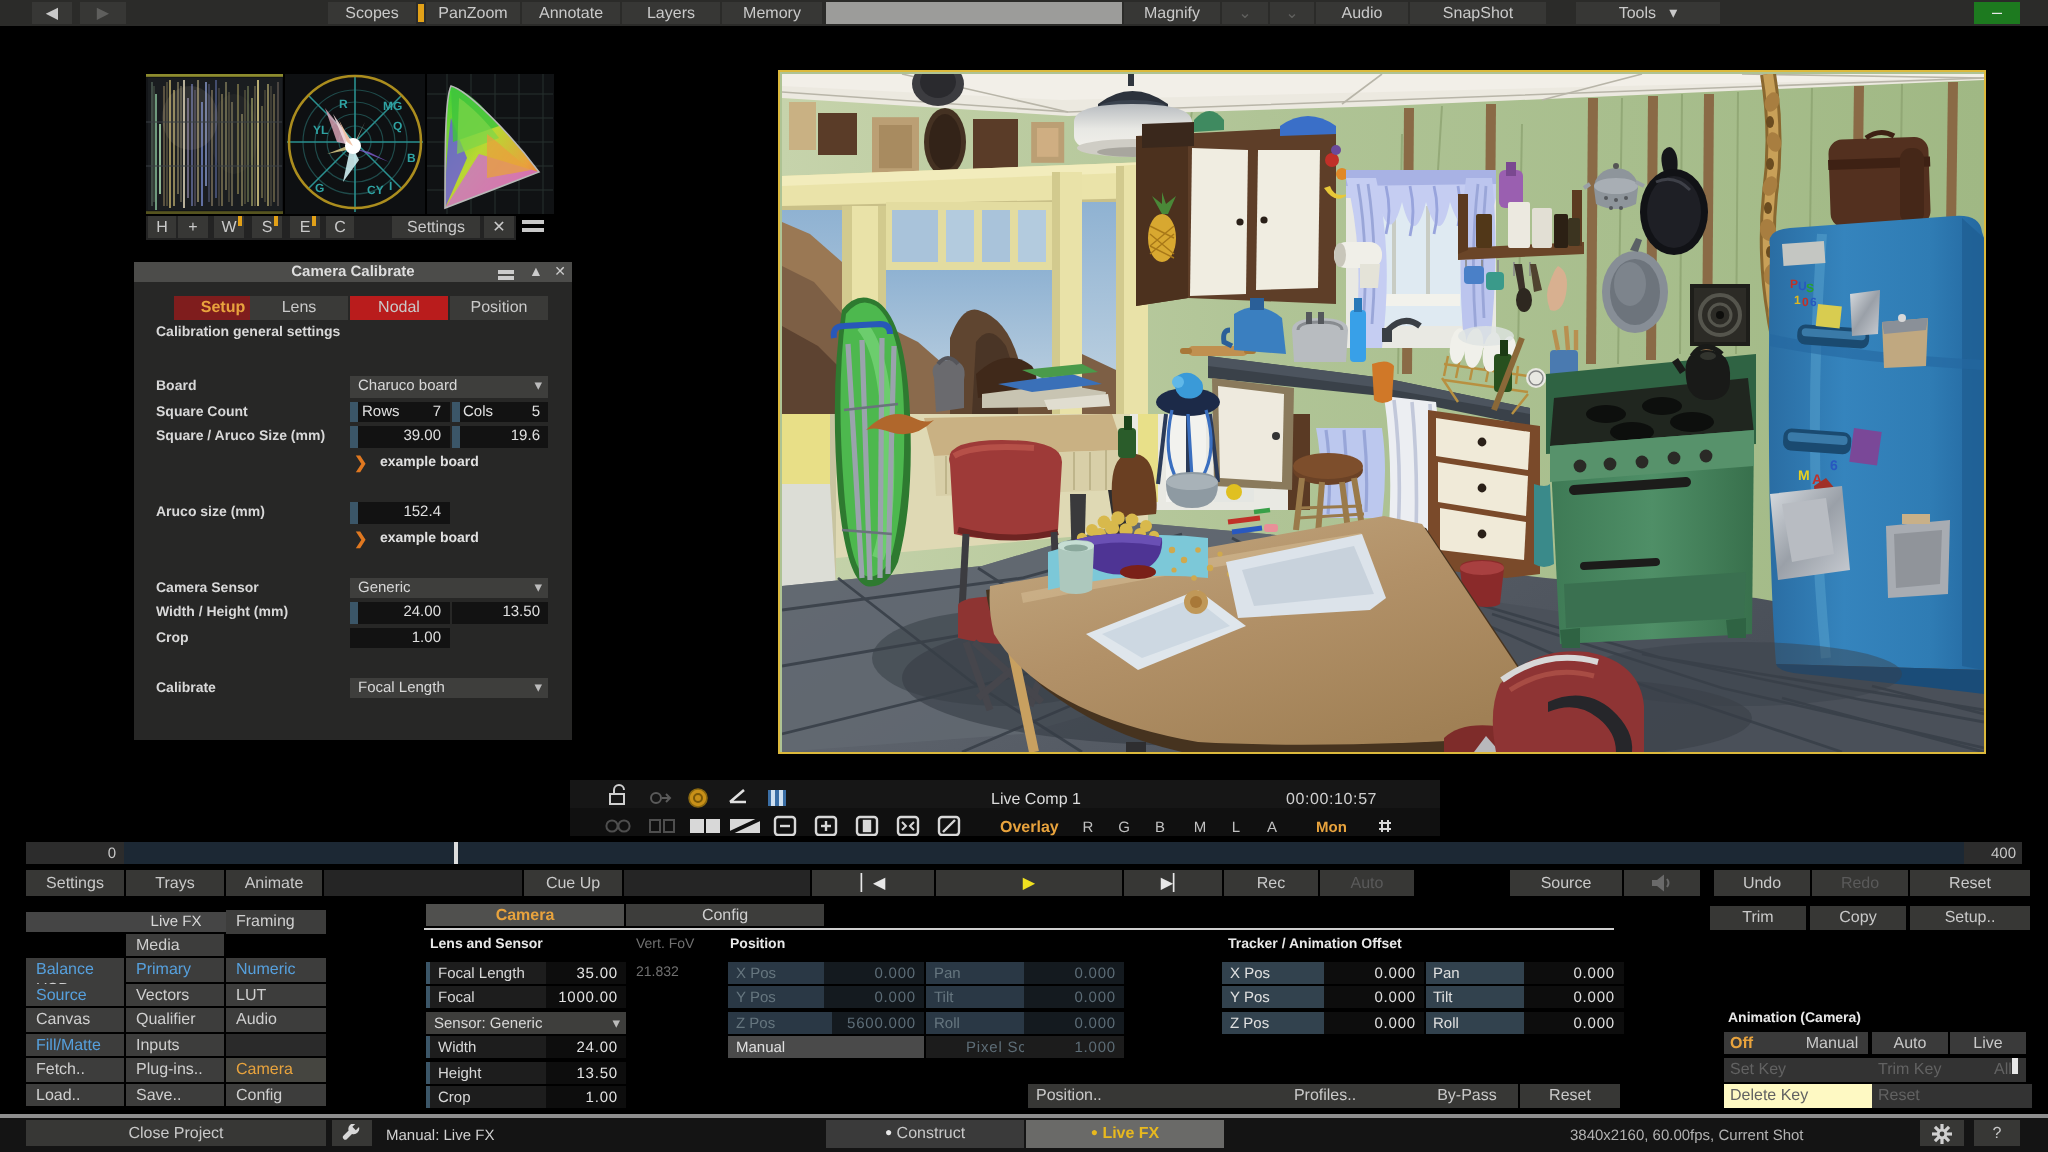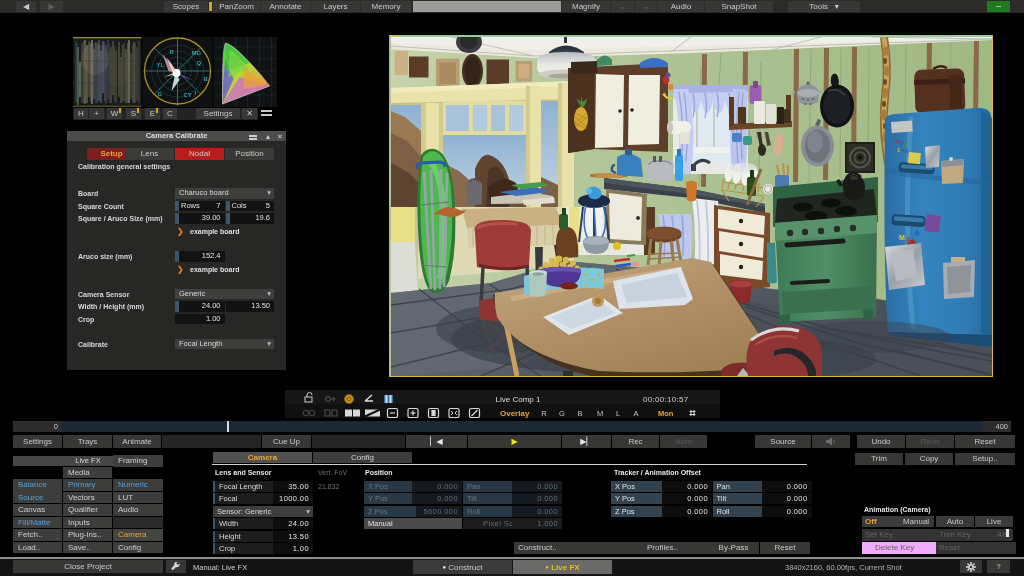--- a/index.html
+++ b/index.html
@@ -972,35 +972,35 @@
 <div class="trkval" style="left:761.5px;top:480.5px;width:50px">0.000</div>
 <div class="trklbl" style="left:611px;top:493px;width:51px">Y Pos</div>
 <div class="trkval" style="left:662px;top:493px;width:50px">0.000</div>
 <div class="trklbl" style="left:712.5px;top:493px;width:49px">Tilt</div>
 <div class="trkval" style="left:761.5px;top:493px;width:50px">0.000</div>
 <div class="trklbl" style="left:611px;top:505.5px;width:51px">Z Pos</div>
 <div class="trkval" style="left:662px;top:505.5px;width:50px">0.000</div>
 <div class="trklbl" style="left:712.5px;top:505.5px;width:49px">Roll</div>
 <div class="trkval" style="left:761.5px;top:505.5px;width:50px">0.000</div>
 
-<div class="btn" style="left:514px;top:542px;width:95px;height:12px;line-height:12px;text-align:left;padding-left:4px">Construct..</div>
+<div class="btn" style="left:514px;top:542px;width:95px;height:12px;line-height:12px;text-align:left;padding-left:4px">Position..</div>
 <div class="btn" style="left:611px;top:542px;width:95px;height:12px;line-height:12px;text-align:center;padding-left:4px">Profiles..</div>
 <div class="btn" style="left:708px;top:542px;width:51px;height:12px;line-height:12px">By-Pass</div>
 <div class="btn" style="left:760px;top:542px;width:50px;height:12px;line-height:12px">Reset</div>
 
 <div class="hdr" style="left:864px;top:506px">Animation (Camera)</div>
 <div class="btn org" style="left:862px;top:515.5px;width:35px;height:11.5px;line-height:11.5px;text-align:left;padding-left:3px;background:#3a3a3a;color:#e8a33d;font-weight:bold">Off</div>
 <div class="btn" style="left:898px;top:515.5px;width:36px;height:11.5px;line-height:11.5px;background:#3a3a3a">Manual</div>
 <div class="btn" style="left:936px;top:515.5px;width:38px;height:11.5px;line-height:11.5px;background:#3a3a3a">Auto</div>
 <div class="btn" style="left:975px;top:515.5px;width:38px;height:11.5px;line-height:11.5px;background:#3a3a3a">Live</div>
 <div class="btn" style="left:862px;top:529px;width:72px;height:11.5px;line-height:11.5px;text-align:left;padding-left:3px;color:#626262;background:#333">Set Key</div>
 <div class="btn" style="left:936px;top:529px;width:53px;height:11.5px;line-height:11.5px;text-align:left;padding-left:3px;color:#626262;background:#333">Trim Key</div>
 <div class="btn" style="left:990px;top:529px;width:23px;height:11.5px;line-height:11.5px;color:#626262;background:#333">All</div>
 <div class="abs" style="left:1006px;top:529px;width:2.5px;height:8px;background:#e8e8e8"></div>
-<div class="btn" style="left:862px;top:542px;width:72px;height:11.5px;line-height:11.5px;text-align:left;padding-left:13px;color:#626262;background:#f0abfc">Delete Key</div>
+<div class="btn" style="left:862px;top:542px;width:72px;height:11.5px;line-height:11.5px;text-align:left;padding-left:3px;color:#626262;background:#fef9c3">Delete Key</div>
 <div class="btn" style="left:936px;top:542px;width:77px;height:11.5px;line-height:11.5px;text-align:left;padding-left:3px;color:#626262;background:#333">Reset</div>
 
 <div class="abs" style="left:0;top:556.5px;width:1024px;height:2px;background:#8e8e8e"></div>
 <div class="abs" style="left:0;top:558.5px;width:1024px;height:17.5px;background:#141414"></div>
 <div class="btn" style="left:13px;top:560px;width:150px;height:13px;line-height:13px">Close Project</div>
 <div class="btn" style="left:166px;top:560px;width:20px;height:13px"><svg width="10" height="10" viewBox="0 0 10 10" style="margin-top:1.5px">
       <path d="M8.5,1.5 a2.8,2.8 0 0 1 -3.5,3.5 L2.5,7.5 a1.2,1.2 0 0 1 -1.7,-1.7 L3.3,3.3 a2.8,2.8 0 0 1 3.5,-3.5 L5.2,1.4 l1.7,1.7 Z" fill="#d8d8d8"></path>
     </svg></div>
 <div class="abs" style="left:193px;top:563px;color:#d0d0d0;font-size:7.5px">Manual: Live FX</div>
 <div class="btn" style="left:413px;top:559.5px;width:99px;height:14px;line-height:14px;background:#3a3a3a"><span style="color:#e8e8e8;font-size:6px;vertical-align:1px">●</span> Construct</div>

